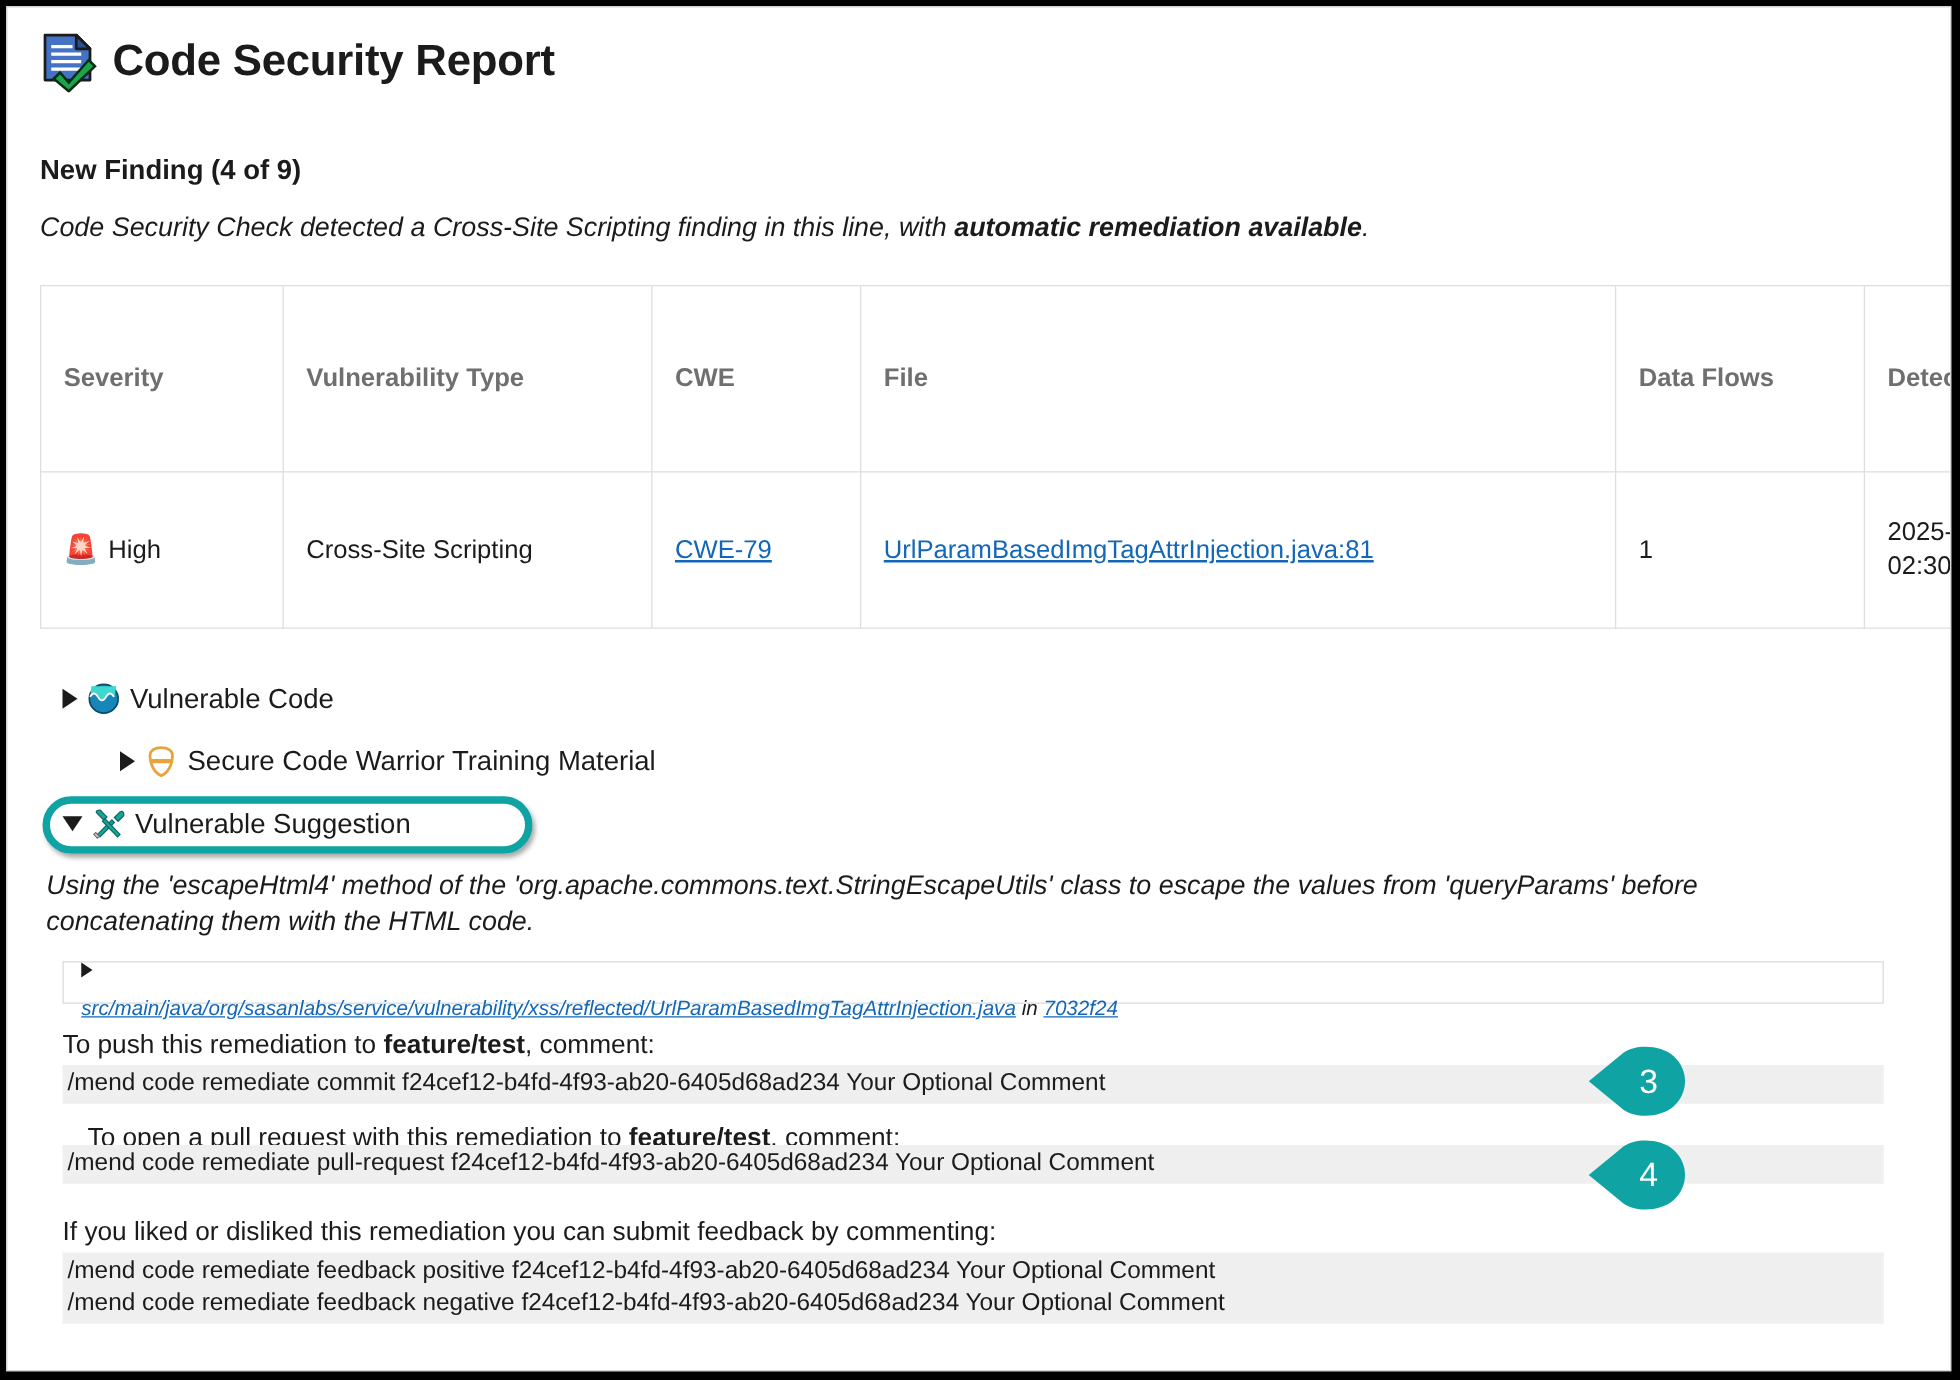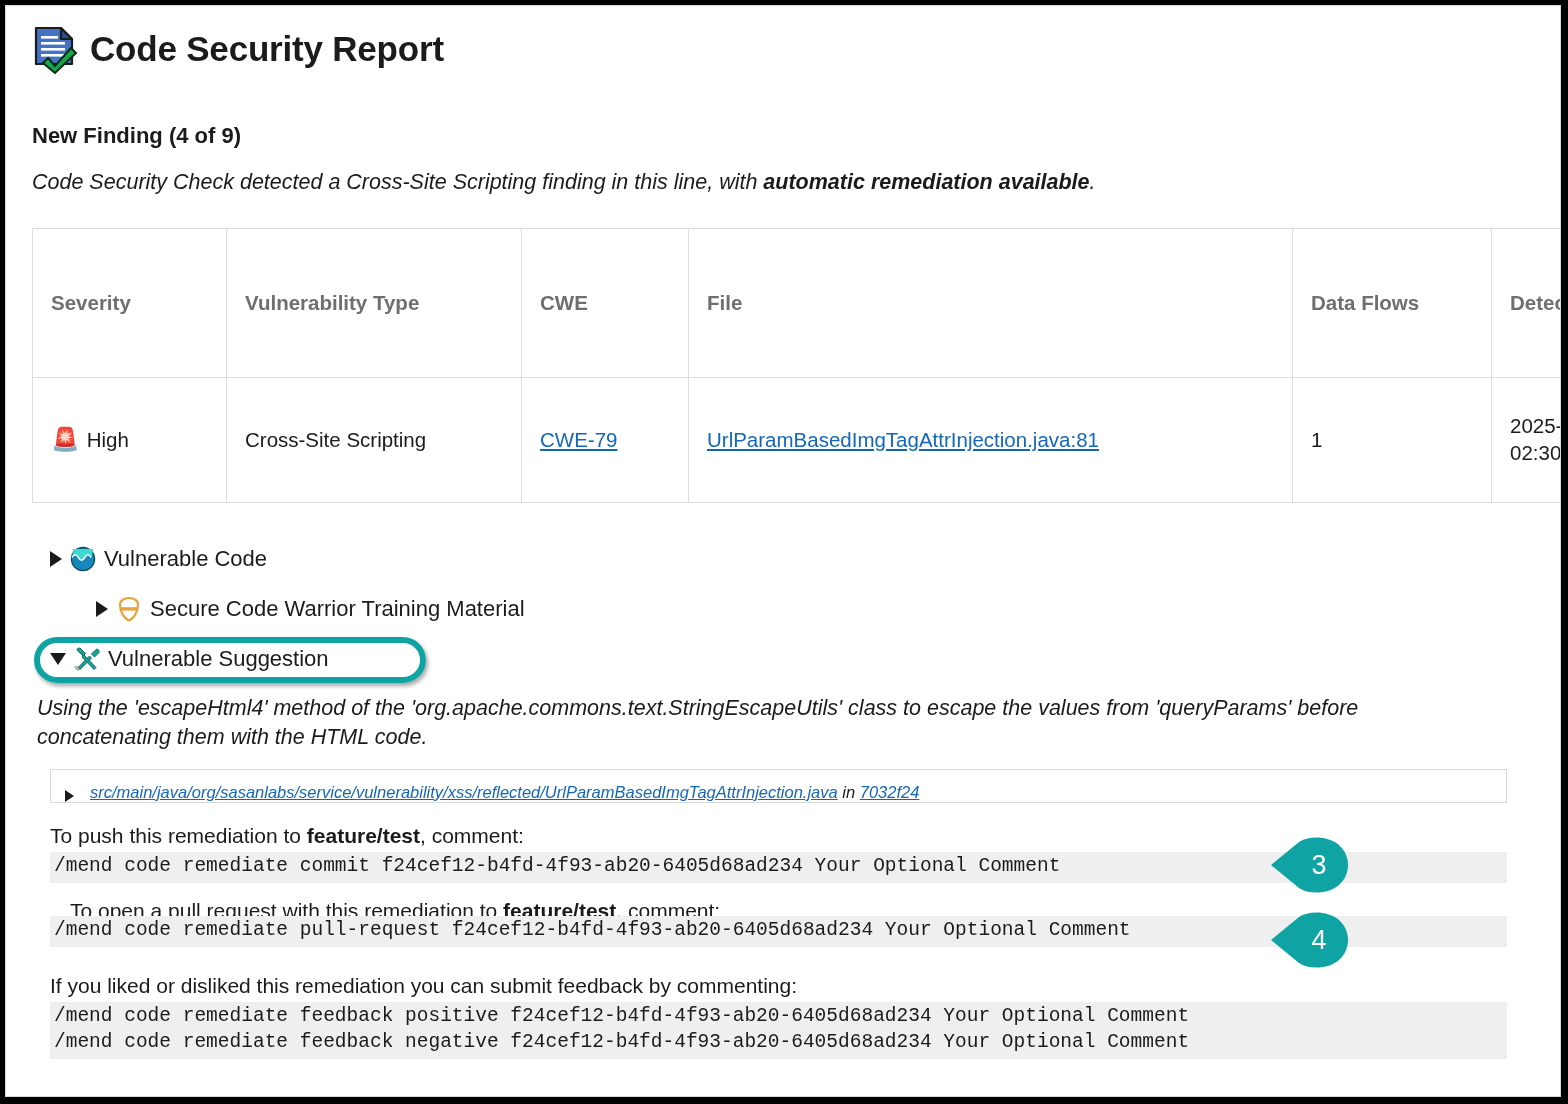--- a/index.html
+++ b/index.html
@@ -166,24 +166,25 @@
   }
   .path-box {
     position: absolute;
     left: 44px;
     top: 763px;
     width: 1457px;
     height: 34px;
     border: 1px solid #dadada;
     box-sizing: border-box;
     display: flex;
-    align-items: flex-end;
+    align-items: flex-start;
     gap: 16px;
     padding: 0 14px;
     background: #ffffff;
+    flex-direction: column;
   }
   .tri-sm {
     width: 0; height: 0;
     border-top: 6px solid transparent;
     border-bottom: 6px solid transparent;
     border-left: 9px solid #1b1b1b;
     flex: none;
   }
   .path-text {
     font-size: 16.5px;
@@ -199,21 +200,21 @@
     position: absolute;
     left: 44px;
     font-size: 21px;
     color: #1b1b1b;
   }
   .cmd-label b { font-weight: bold; }
   .cmd-block {
     position: absolute;
     left: 44px;
     background: #efefef;
-    font-family: Liberation Mono, monospace;
+    font-family: Liberation Sans, sans-serif;
     font-size: 19.5px;
     color: #1b1b1b;
     white-space: pre;
     line-height: 1.33;
     padding: 2px 20px 3px 4px;
     box-sizing: border-box;
   }
   .lbl-push { top: 818px; }
   .cmd-push { top: 846px; width: 1457px; }
   .lbl-pr   { top: 893px; margin-left: 20px; }

